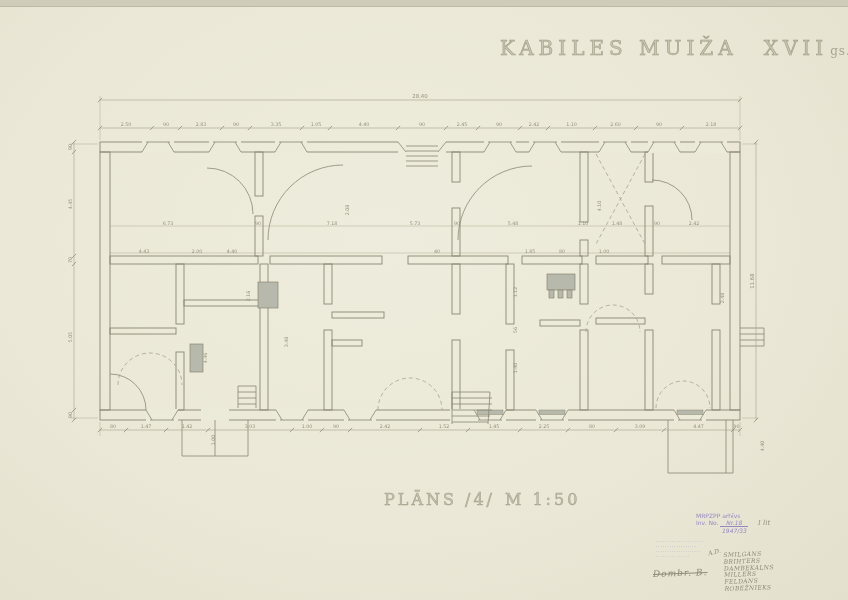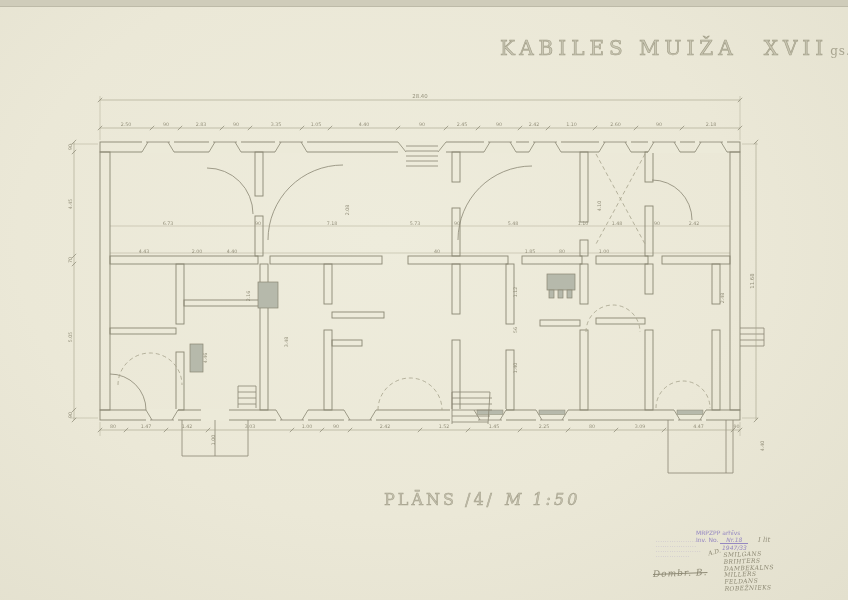--- a/index.html
+++ b/index.html
@@ -18,23 +18,23 @@
     -webkit-text-stroke:0.6px rgba(141,137,115,0.75);
   }
   .title .century{margin-left:26px;}
   .title .gs{font-size:12px;letter-spacing:1px;margin-left:2px;color:rgba(141,137,115,0.7);-webkit-text-stroke:0;}
   .plan-label{
     position:absolute;left:384px;top:490px;
     font-size:16px;letter-spacing:3px;white-space:nowrap;
     color:rgba(148,144,122,0.42);
     -webkit-text-stroke:0.5px rgba(141,137,115,0.7);
   }
-  .plan-label .scale{margin-left:10px;font-style:italic;}
+  .plan-label .scale{margin-left:10px;}
   .stamp{position:absolute;color:#8d7ec0;font-family:"DejaVu Sans", sans-serif;}
-  .stamp-archive{left:696px;top:529px;width:120px;font-size:6px;line-height:7px;opacity:.9;}
+  .stamp-archive{left:696px;top:512px;width:120px;font-size:6px;line-height:7px;opacity:.9;}
   .stamp-archive .row{white-space:nowrap;}
   .inv-label{display:inline-block;}
   .inv-num{display:inline-block;border-bottom:1px solid #8d7ec0;padding:0 6px;font-style:italic;}
   .inv-frac{display:block;margin-left:26px;font-style:italic;}
   .inv-note{position:absolute;left:62px;top:8px;color:#8e8a75;font-style:italic;font-size:7px;}
   .pencil{color:#8e8a75;font-family:"DejaVu Serif", serif;font-style:italic;}
   .ad-note{position:absolute;left:708px;top:548px;font-size:6px;transform:rotate(-14deg);}
   .names{position:absolute;left:724px;top:551px;font-size:6px;line-height:6.8px;letter-spacing:.4px;text-transform:uppercase;transform:rotate(-2deg);}
   .small-stamp{left:656px;top:539px;width:48px;font-size:4px;line-height:5px;letter-spacing:1px;overflow:hidden;opacity:.85;}
   .signature{position:absolute;left:653px;top:568px;font-size:9px;text-decoration:line-through;transform:rotate(-2deg);letter-spacing:1px;}

